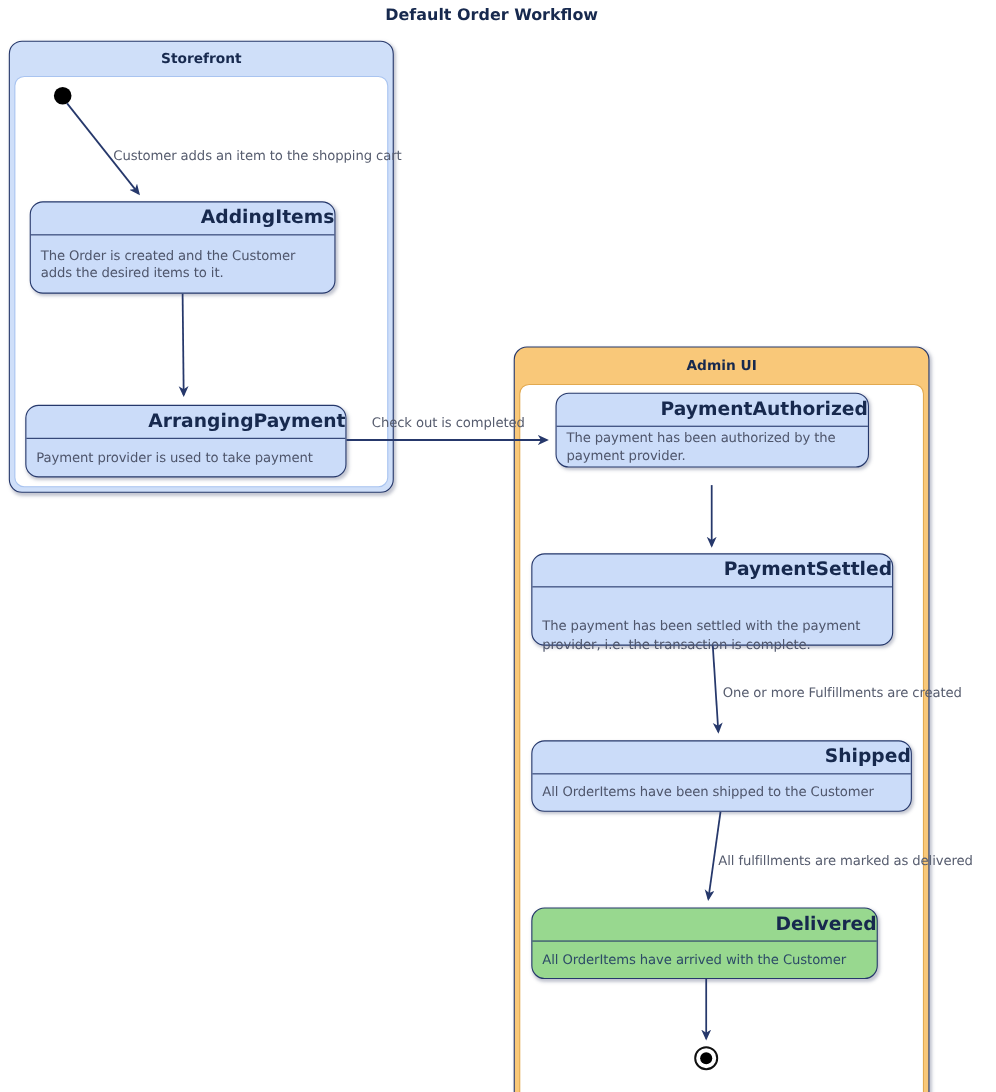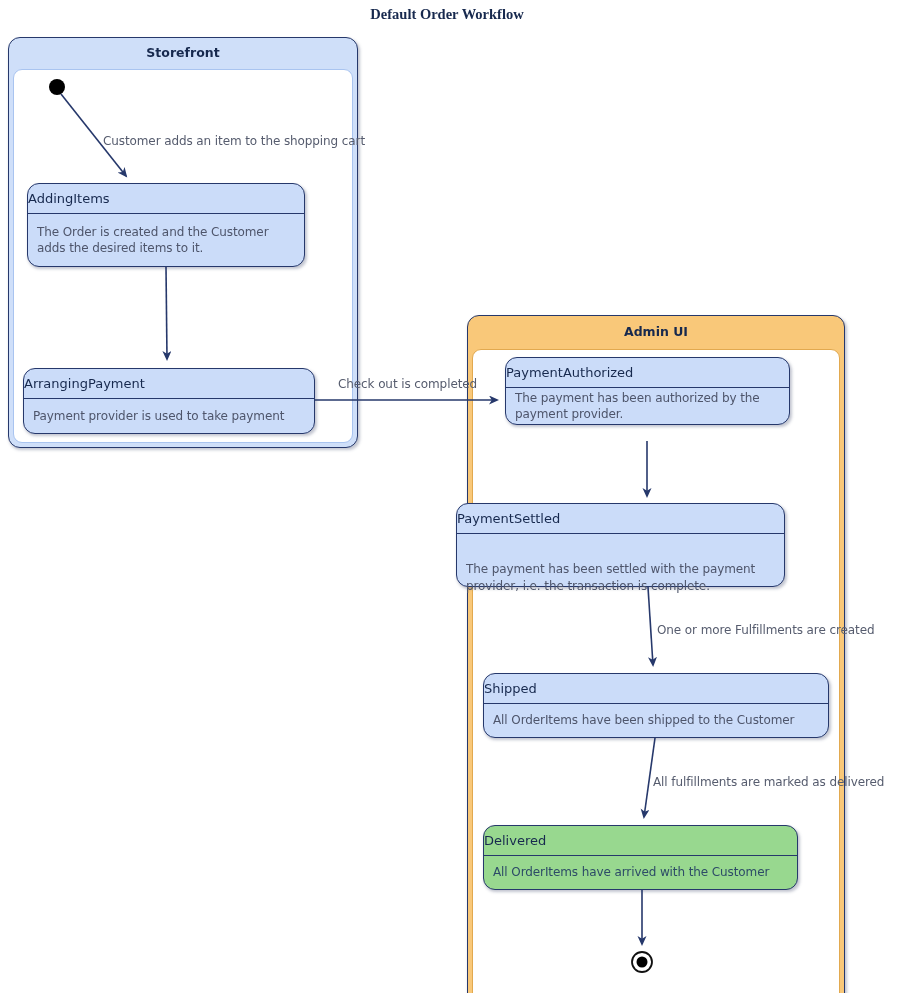--- a/index.html
+++ b/index.html
@@ -6,21 +6,20 @@
   #canvas {
     position:relative; width:905px; height:993px;
     font-family:"DejaVu Sans", sans-serif;
     color:var(--title-ink, #17294e);
     overflow:hidden;
   }
   .page-title {
     position:absolute; left:0; top:6px; width:894px;
     text-align:center; font-size:14.5px; font-weight:bold;
     color:var(--title-ink, #17294e);
-    font-family:Liberation Serif, serif;
   }
   
   .container {
     position:absolute; border-radius:12px;
     border:1.5px solid var(--navy, #26386b);
     box-shadow:1.5px 2px 3px rgba(80,90,120,.35);
     box-sizing:border-box;
   }
   .container-storefront { background:var(--storefront-fill, #cfdff9); }
   .container-admin { background:var(--admin-fill, #f9c879); }
@@ -48,21 +47,21 @@
     position:absolute; border-radius:12px;
     border:1.5px solid var(--navy, #26386b);
     background:var(--state-fill, #cbdcf9);
     box-shadow:1.5px 2px 3px rgba(80,90,120,.35);
     box-sizing:border-box; display:flex; flex-direction:column;
     z-index:3;
   }
   .state-green { background:var(--green-fill, #98d88f); }
   .state-title {
     height:29px; line-height:29px; flex:0 0 auto;
-    text-align:left; font-weight:normal; font-size:13px;
+    text-align:right; font-weight:bold; font-size:17px;
     color:var(--title-ink, #17294e);
     border-bottom:1.5px solid var(--navy, #26386b);
   }
   .state-body {
     flex:1 1 auto; display:flex; align-items:center;
     padding:0 9px; font-size:12px; line-height:16.5px;
     letter-spacing:-0.1px; white-space:pre;
     color:var(--body-ink, #4e556b);
   }
   .state-green .state-body { color:var(--green-ink, #2d4b67); }
@@ -104,21 +103,21 @@
     <div class="state-title">ArrangingPayment</div>
     <div class="state-body">Payment provider is used to take payment</div>
   </div>
 
   <div class="state" style="left:505px; top:357px; width:285px; height:68px;">
     <div class="state-title">PaymentAuthorized</div>
     <div class="state-body">The payment has been authorized by the
 payment provider.</div>
   </div>
 
-  <div class="state" style="left:456px; top:503px; width:329px; height:84px;gap:27px;">
+  <div class="state" style="left:483px; top:503px; width:329px; height:84px;gap:27px;">
     <div class="state-title">PaymentSettled</div>
     <div class="state-body">The payment has been settled with the payment
 provider, i.e. the transaction is complete.</div>
   </div>
 
   <div class="state" style="left:483px; top:673px; width:346px; height:65px;">
     <div class="state-title">Shipped</div>
     <div class="state-body">All OrderItems have been shipped to the Customer</div>
   </div>
 

